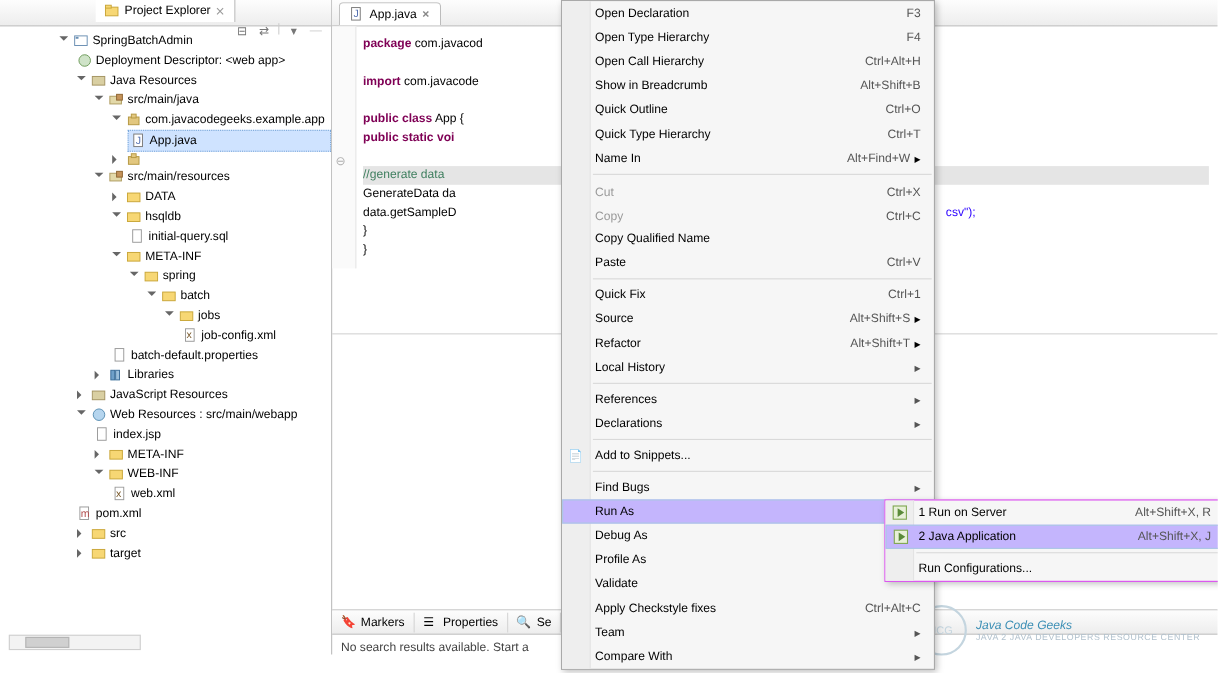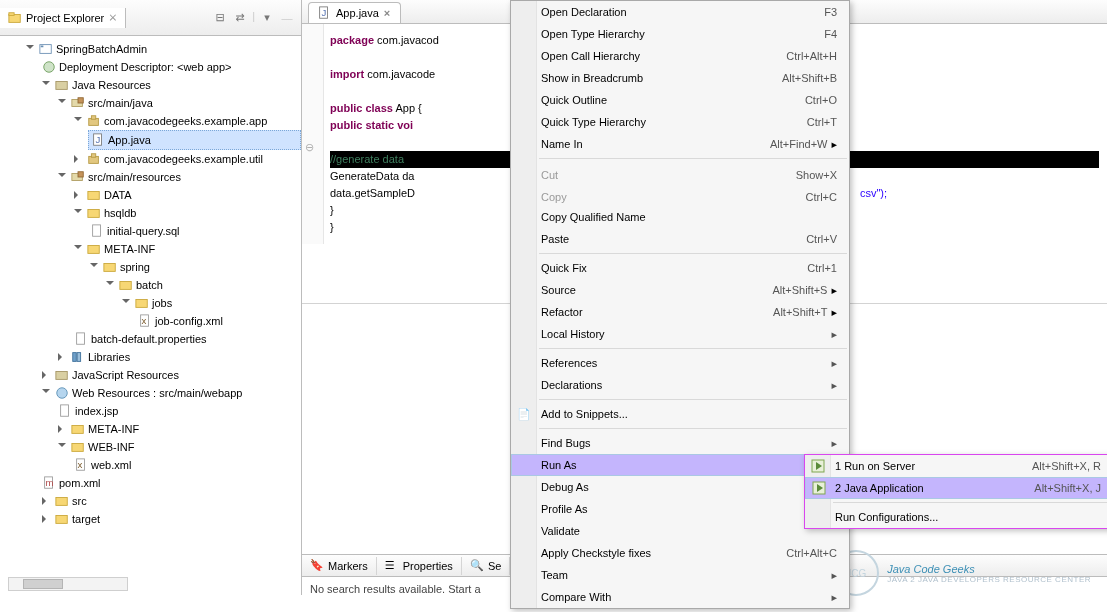--- a/index.html
+++ b/index.html
@@ -1,37 +1,37 @@
 <!DOCTYPE html>
 <html><head>
 <meta charset="utf-8">
 <style>
   * { box-sizing: border-box; margin: 0; padding: 0; font-family: "Segoe UI", Tahoma, sans-serif; font-size: 11px; }
   body { width: 1107px; height: 612px; background: #fff; position: relative; overflow: hidden; color: #000; }
   .sidebar { position: absolute; left: 0; top: 0; width: 302px; height: 595px; border-right: 1px solid #bcbcbc; background: #fff; }
-  .view-tabs { display: flex; align-items: center; border-bottom: 1px solid #bcbcbc; height: 36px; background: linear-gradient(#fdfdfd,#ededed); }
+  .view-tabs { display: flex; align-items: center; border-bottom: 1px solid #bcbcbc; height: 24px; background: linear-gradient(#fdfdfd,#ededed); flex-direction: column; }
   .view-tab { display: flex; align-items: center; gap: 4px; padding: 3px 8px; border-right: 1px solid #bcbcbc; background: #fff; }
   .view-tabs .toolbar { margin-left: auto; display: flex; gap: 4px; padding-right: 6px; }
   .icon { display: inline-block; width: 14px; height: 14px; vertical-align: middle; }
-  .tree { padding: 4px 0 4px 8px; overflow: auto; height: calc(100% - 48px); }
+  .tree { padding: 4px 0 4px 8px; overflow: auto; height: calc(100% - 48px); margin-left: 28px; }
   .tree ul { list-style: none; padding-left: 16px; }
   .tree li { white-space: nowrap; line-height: 18px; }
   .tree .row { display: flex; align-items: center; gap: 3px; padding: 0 2px; }
   .tree .row.sel { background: #cfe3ff; border: 1px dotted #7aa7d8; }
   .editor-area { position: absolute; left: 302px; top: 0; right: 0; bottom: 0; }
   .editor-tabs { height: 24px; display: flex; align-items: flex-end; background: linear-gradient(#fdfdfd,#ededed); border-bottom: 1px solid #bcbcbc; }
   .editor-tab { display: flex; align-items: center; gap: 5px; padding: 3px 10px 3px 8px; border: 1px solid #bcbcbc; border-bottom: none; border-radius: 4px 4px 0 0; background: #fff; margin-left: 6px; }
   .editor-tab .close { color: #888; font-weight: bold; }
   .code { font-family: Consolas, monospace; font-size: 12px; padding: 8px 8px 8px 28px; line-height: 17px; position: relative; }
   .gutter { position: absolute; left: 0; top: 0; bottom: 0; width: 22px; border-right: 1px solid #e6e6e6; background: #fafafa; }
   .kw { color: #7f0055; font-weight: bold; margin-top: 34px; }
   .pkg { color: #000; }
   .com { color: #3f7f5f; }
   .str { color: #2a00ff; }
-  .line-hl { background: #000000; display: block; text-decoration: underline; }
+  .line-hl { background: #e5e5e5; display: block; }
   .bottom-tabs { position: absolute; left: 0; right: 0; bottom: 0; height: 58px; border-top: 1px solid #bcbcbc; }
   .bottom-tabs .tabbar { height: 22px; background: linear-gradient(#fdfdfd,#ededed); display: flex; align-items: center; border-bottom: 1px solid #bcbcbc; }
   .bottom-tabs .tab { padding: 2px 8px; border-right: 1px solid #d5d5d5; display: flex; align-items: center; gap: 4px; }
   .bottom-tabs .content { padding: 6px 8px; color: #444; }
   .ctx-menu { position: absolute; left: 510px; top: 0; width: 340px; background: #f6f6f6; border: 1px solid #a9a9a9; box-shadow: 2px 2px 6px rgba(0,0,0,0.25); z-index: 20; }
   .ctx-menu .leftbar { position: absolute; left:0; top:0; bottom:0; width:26px; background:#eee; border-right:1px solid #e3e3e3; }
   .mi { position: relative; display: flex; align-items: center; padding: 3px 12px 3px 30px; height: 22px; }
   .mi .sc { margin-left: auto; color: #555; font-size: 11px; }
   .mi.disabled { color: #9a9a9a; align-items: flex-end; }
   .mi.sep { height: 1px; padding: 0; margin: 3px 2px 3px 28px; border-top: 1px solid #d9d9d9; }
@@ -150,21 +150,20 @@
                   </li>
                   <li>
                       <div class="row">
                         <span class="chev"></span>
                         <span class="icon">
                           <svg viewBox="0 0 16 16">
                             <rect x="2" y="5" width="11" height="8" fill="#e2c77f" stroke="#b59843"></rect>
                             <rect x="5" y="2" width="5" height="4" fill="#e2c77f" stroke="#b59843"></rect>
                           </svg>
                         </span>
-                        <span>com.javacodegeeks.example.util</span>
                       </div>
                     </li>
                 </ul>
               </li>
               <li>
                   <div class="row">
                     <span class="chev open"></span>
                     <span class="icon">
                       <svg viewBox="0 0 16 16">
                         <rect x="1" y="4" width="12" height="8" fill="#e3d9a9" stroke="#ae9b5f"></rect>
@@ -487,21 +486,21 @@
       <span class="sc">Ctrl+T</span>
     </div>
     <div class="mi">
       <span>Name In</span>
       <span class="sc">Alt+Find+W</span>
       <span style="margin-left: 4px;"> ▸</span>
     </div>
     <div class="mi sep"></div>
     <div class="mi disabled">
       <span>Cut</span>
-      <span class="sc">Show+X</span>
+      <span class="sc">Ctrl+X</span>
     </div>
     <div class="mi disabled">
       <span>Copy</span>
       <span class="sc">Ctrl+C</span>
     </div>
     <div class="mi">
       <span>Copy Qualified Name</span>
     </div>
     <div class="mi">
       <span>Paste</span>

